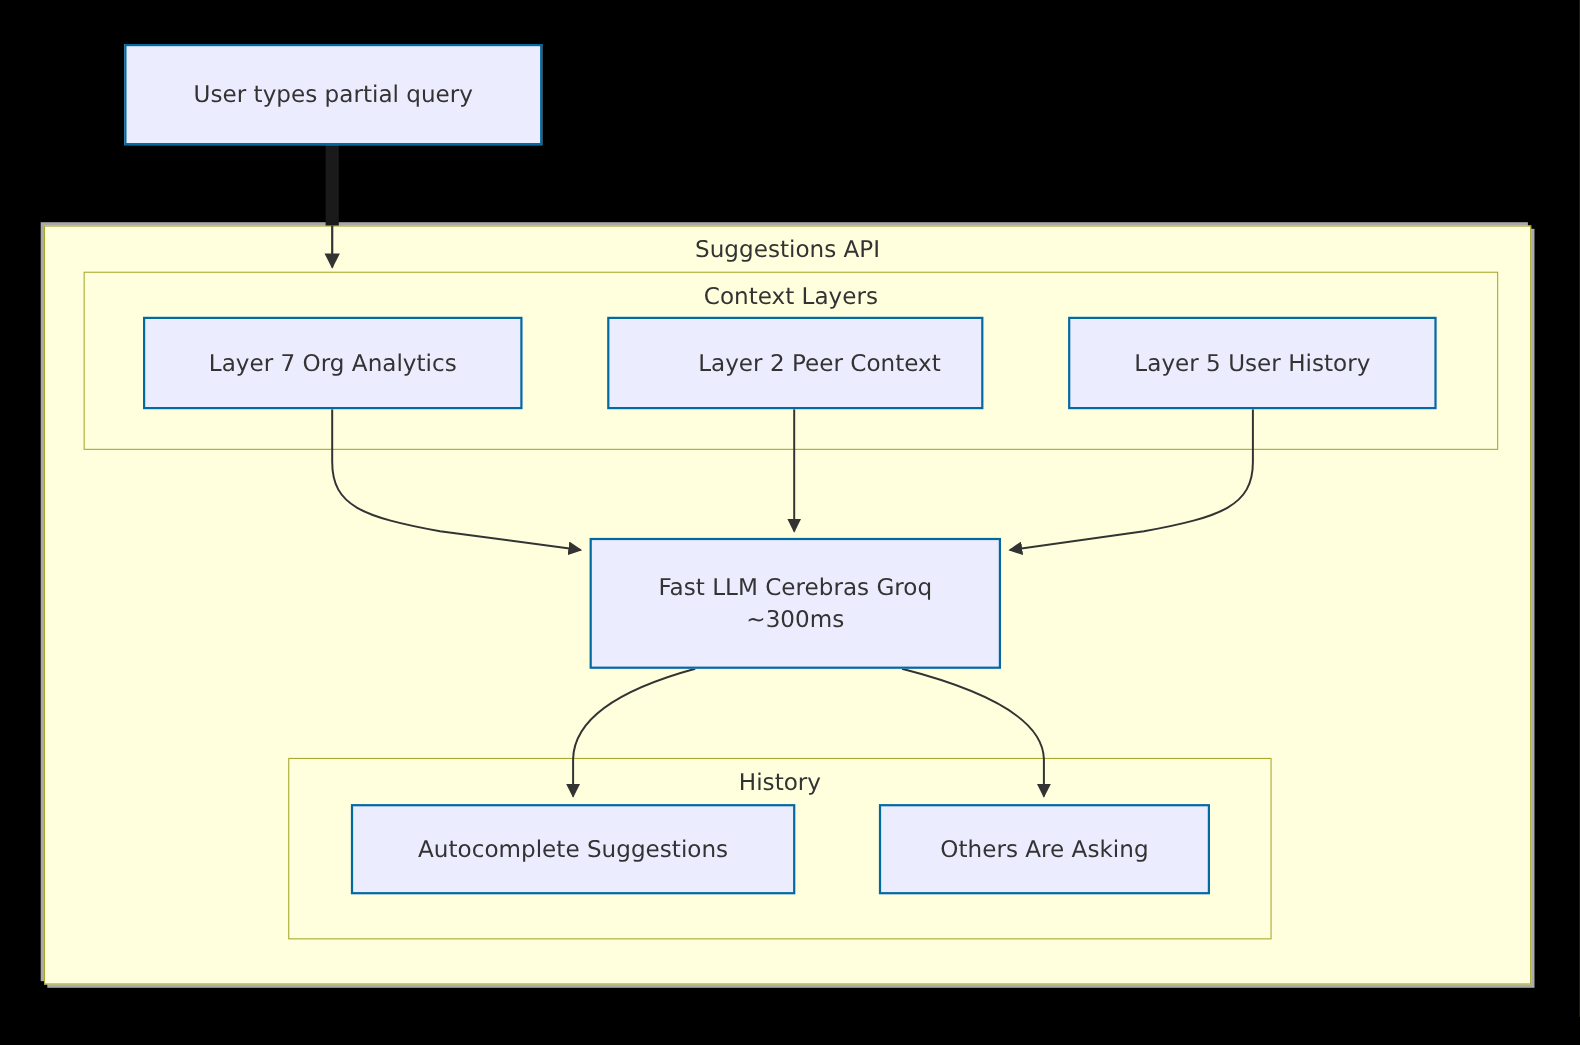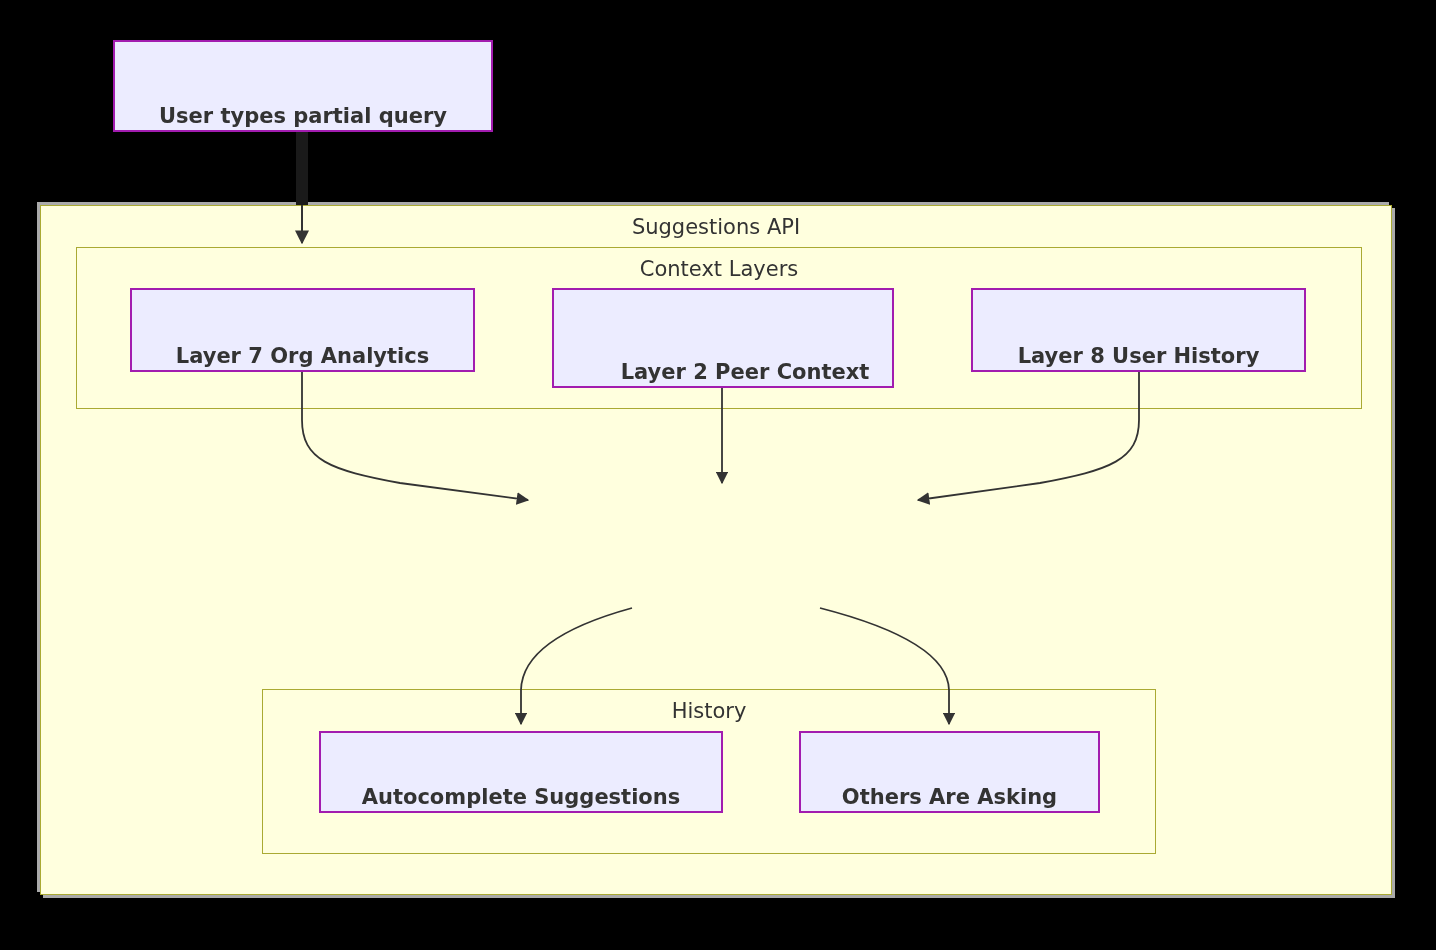--- a/index.html
+++ b/index.html
@@ -45,30 +45,29 @@
     text-align: center;
     font-size: 21px;
     color: #333333;
     line-height: 1.2;
     white-space: nowrap;
   }
   .node {
     position: absolute;
     box-sizing: border-box;
     background: #ececff;
-    border: 2px solid #a21caf;
+    border: 2px solid #0369a1;
     display: flex;
     align-items: center;
-    justify-content: flex-end;
+    justify-content: center;
     flex-direction: column;
     color: #333333;
     font-size: 21px;
     text-align: center;
     line-height: 1.35;
-    font-weight: bold;
   }
   .node .line2 { display: block; }
 </style>
 </head>
 <body>
 
 <div id="canvas">
 
   <div class="cluster cluster-outer" style="left:40px; top:205px; width:1352px; height:690px;">
     <div class="cluster-label">Suggestions API</div>
@@ -107,28 +106,32 @@
   </svg>
 
   <div class="node" style="left:113px; top:40px; width:380px; height:92px;">
     <span>User types partial query</span>
   </div>
 
   <div class="node" style="left:130px; top:288px; width:345px; height:84px;">
     <span>Layer 7 Org Analytics</span>
   </div>
 
-  <div class="node" style="left:552px; top:288px; width:342px; height:100px;padding-left:44px;">
+  <div class="node" style="left:552px; top:288px; width:342px; height:84px;padding-left:44px;">
     <span>Layer 2 Peer Context</span>
   </div>
 
   <div class="node" style="left:971px; top:288px; width:335px; height:84px;">
-    <span>Layer 8 User History</span>
+    <span>Layer 5 User History</span>
   </div>
 
+  <div class="node" style="left:536px; top:489px; width:374px; height:119px;">
+    <span>Fast LLM Cerebras Groq</span>
+    <span class="line2">~300ms</span>
+  </div>
 
   <div class="node" style="left:319px; top:731px; width:404px; height:82px;">
     <span>Autocomplete Suggestions</span>
   </div>
 
   <div class="node" style="left:799px; top:731px; width:301px; height:82px;">
     <span>Others Are Asking</span>
   </div>
 
 </div>

